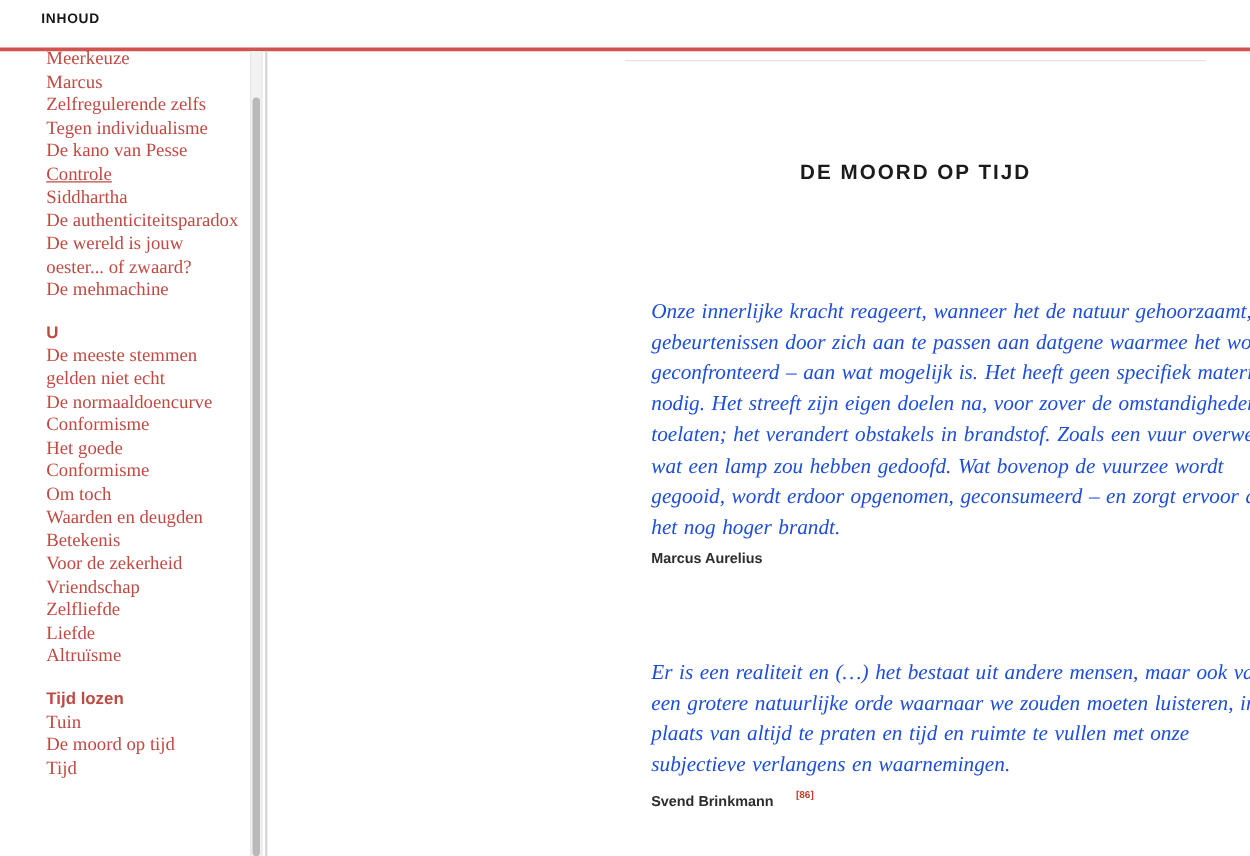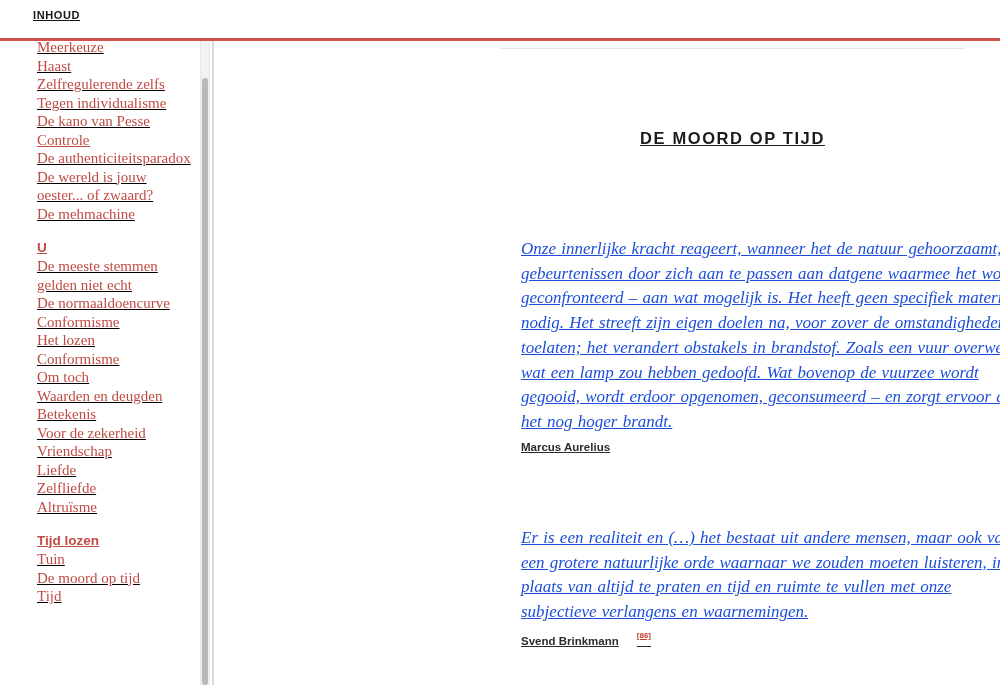--- a/index.html
+++ b/index.html
@@ -1,15 +1,15 @@
 <!DOCTYPE html>
 <html><head>
 <meta charset="utf-8">
 <style>
-  * { margin:0; padding:0; box-sizing:border-box;text-decoration:underline; }
+  * { margin:0; padding:0; box-sizing:border-box; }
   html,body { width:1000px; height:685px; background:#ffffff; overflow:hidden; }
   body { position:relative; font-family:"Liberation Sans", sans-serif; }
 
   
   .topbar { position:absolute; left:0; top:0; width:1000px; height:38px; background:#ffffff; }
   .topbar-title { position:absolute; left:33px; top:9px; font-size:11px; font-weight:bold;
                   letter-spacing:0.6px; color:#161616; }
   .red-rule { position:absolute; left:0; top:38px; width:1000px; height:3px; background:#d0544d; }
 
   
@@ -46,41 +46,42 @@
 </head>
 <body>
 
 <div class="topbar">
   <div class="topbar-title">INHOUD</div>
 </div>
 <div class="red-rule"></div>
 
 <nav class="toc-list">
     <a class="toc-link">Meerkeuze</a>
-    <a class="toc-link">Haast</a>
+    <a class="toc-link">Marcus</a>
     <a class="toc-link">Zelfregulerende zelfs</a>
     <a class="toc-link">Tegen individualisme</a>
     <a class="toc-link">De kano van Pesse</a>
     <a class="toc-link underlined">Controle</a>
+    <a class="toc-link">Siddhartha</a>
     <a class="toc-link">De authenticiteitsparadox</a>
     <a class="toc-link">De wereld is jouw<br>oester... of zwaard?</a>
     <a class="toc-link">De mehmachine</a>
     <div class="toc-heading">U</div>
     <a class="toc-link">De meeste stemmen<br>gelden niet echt</a>
     <a class="toc-link">De normaaldoencurve</a>
     <a class="toc-link">Conformisme</a>
-    <a class="toc-link">Het lozen</a>
+    <a class="toc-link">Het goede</a>
     <a class="toc-link">Conformisme</a>
     <a class="toc-link">Om toch</a>
     <a class="toc-link">Waarden en deugden</a>
     <a class="toc-link">Betekenis</a>
     <a class="toc-link">Voor de zekerheid</a>
     <a class="toc-link">Vriendschap</a>
+    <a class="toc-link">Zelfliefde</a>
     <a class="toc-link">Liefde</a>
-    <a class="toc-link">Zelfliefde</a>
     <a class="toc-link">Altruïsme</a>
     <div class="toc-heading">Tijd lozen</div>
     <a class="toc-link">Tuin</a>
     <a class="toc-link">De moord op tijd</a>
     <a class="toc-link">Tijd</a>
   </nav>
 
 <div class="scroll-track"></div>
 <div class="scroll-thumb"></div>
 <div class="pane-divider"></div>

